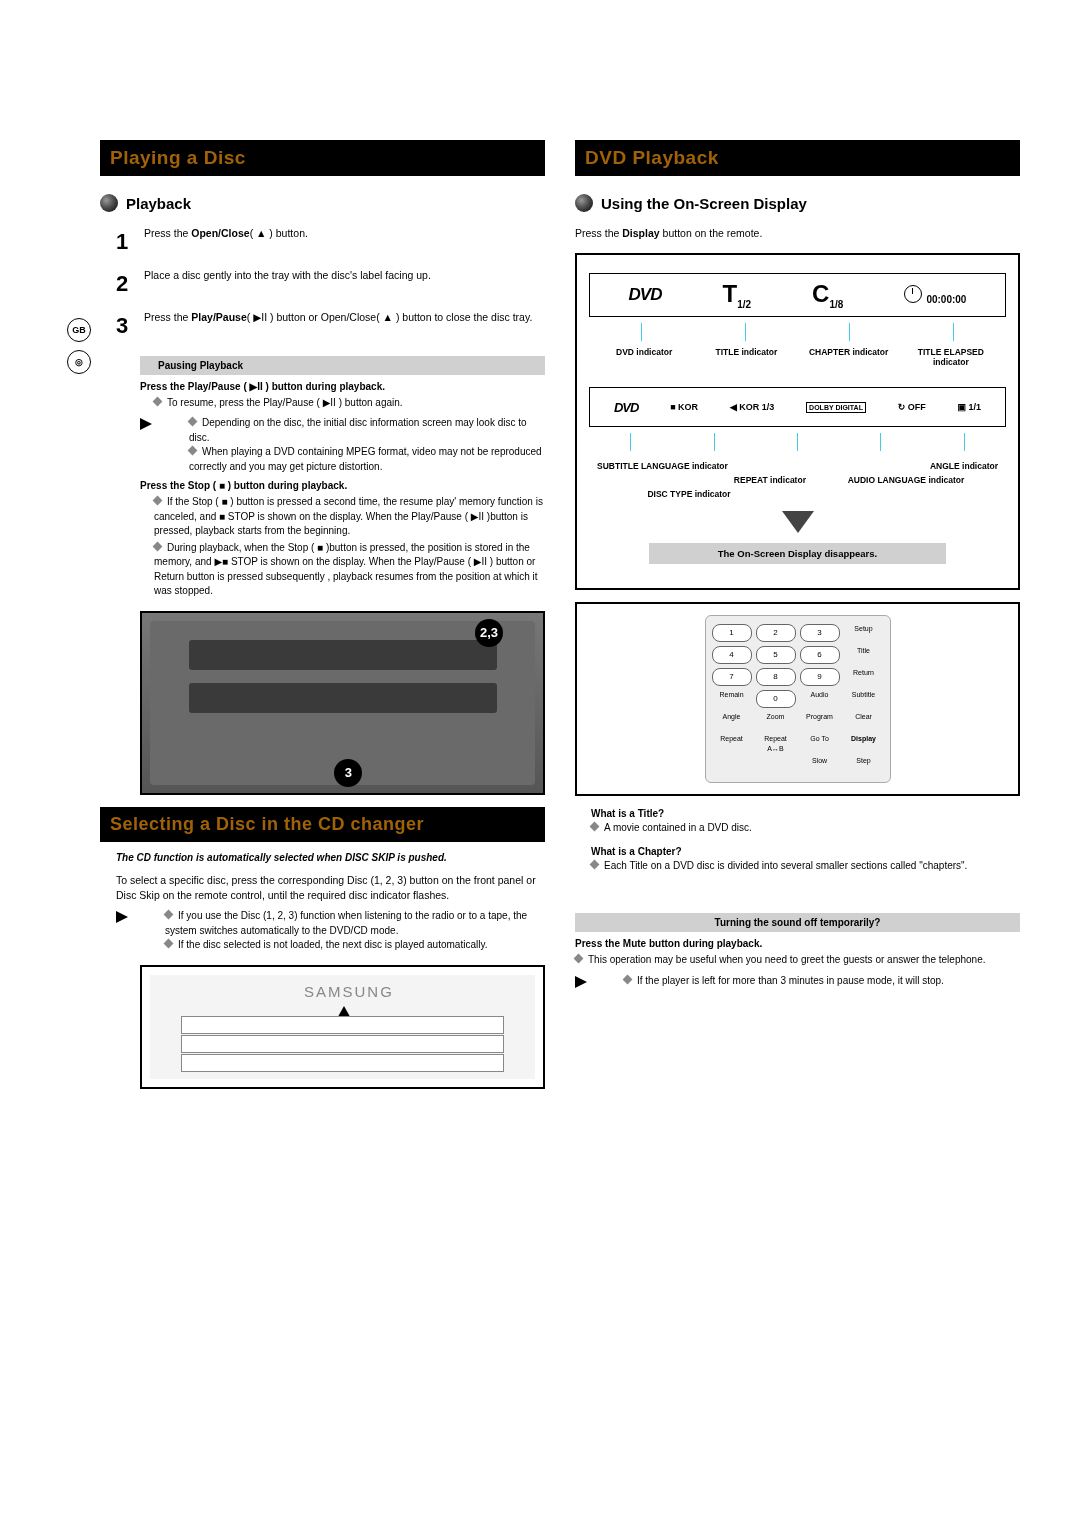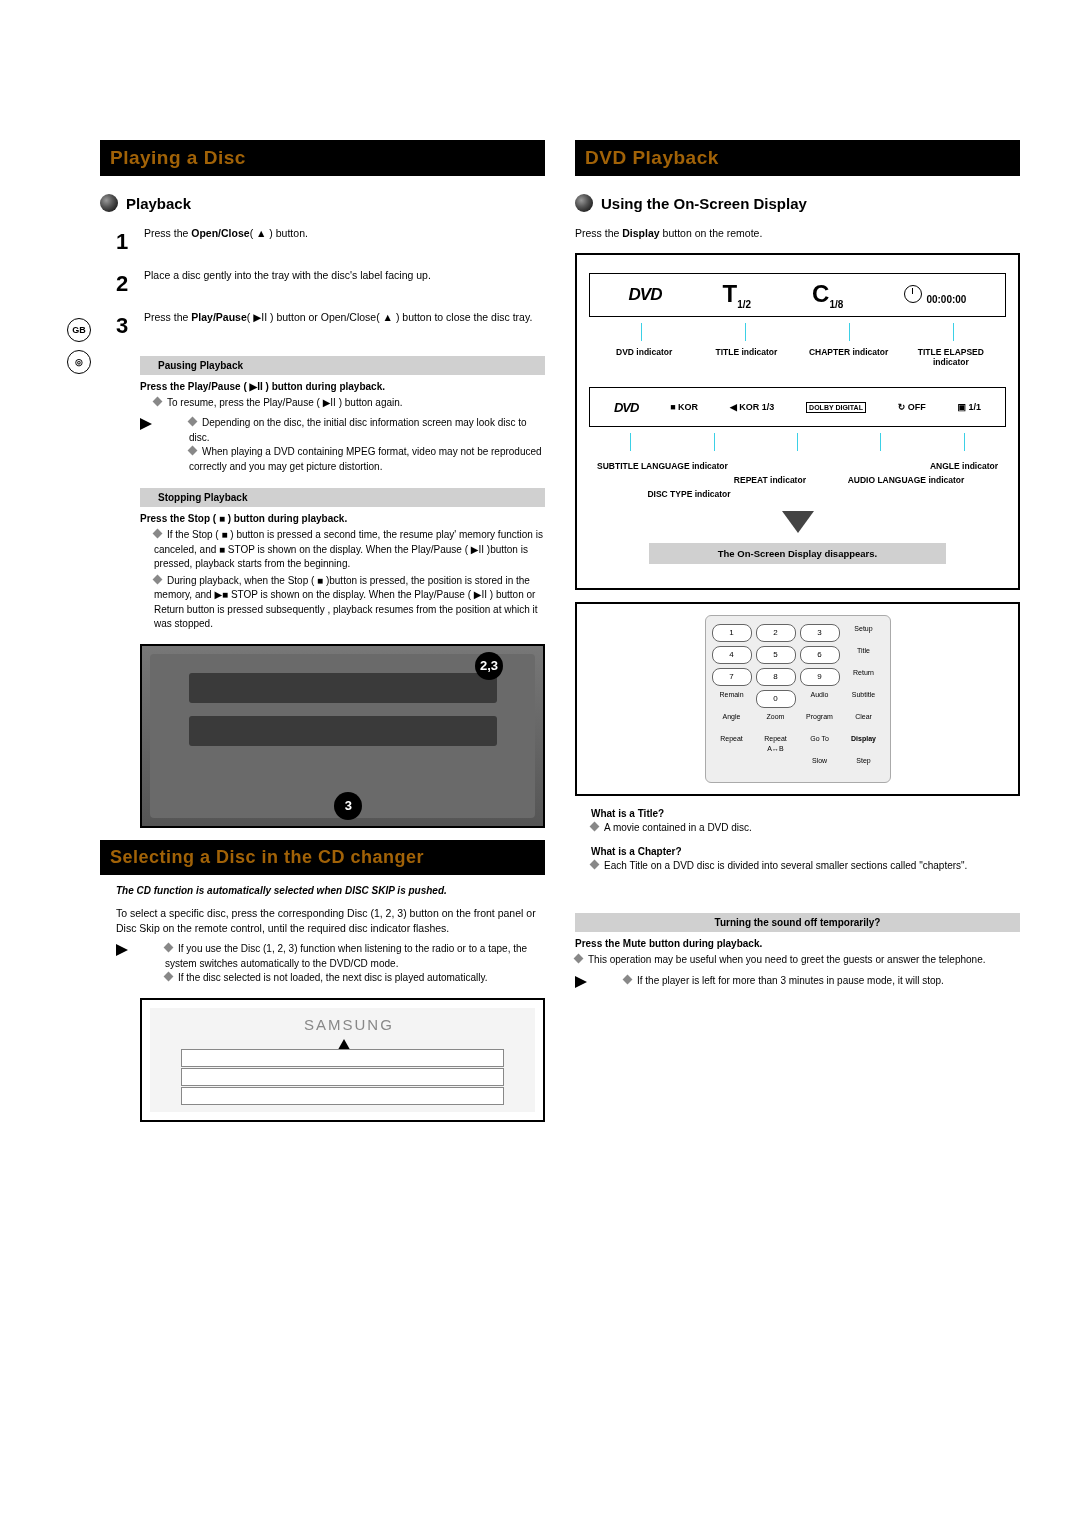--- a/index.html
+++ b/index.html
@@ -203,21 +203,20 @@
     </div>
 
     <div class="gray-title">Pausing Playback</div>
     <div class="bold-line">Press the Play/Pause ( ▶II ) button during playback.</div>
     <div class="body-text"><span class="dia"></span><span>To resume, press the Play/Pause ( ▶II ) button again.</span></div>
     <div class="tri-wrap">
           <span class="tri"></span>
           <div class="tc"><span class="dia"></span><span>Depending on the disc, the initial disc information screen may look disc to disc.</span><br><span class="dia"></span><span>When playing a DVD containing MPEG format, video may not be reproduced correctly and you may get picture distortion.</span></div>
         </div>
 
-    <div class="gray-title">Stopping Playback</div>
     <div class="bold-line">Press the Stop ( ■ ) button during playback.</div>
     <div class="body-text"><span class="dia"></span><span>If the Stop ( ■ ) button is pressed a second time, the resume play' memory function is canceled, and ■ STOP is shown on the display. When the Play/Pause ( ▶II )button is pressed, playback starts from the beginning.</span></div>
     <div class="body-text"><span class="dia"></span><span>During playback, when the Stop ( ■ )button is pressed, the position is stored in the memory, and ▶■ STOP is shown on the display. When the Play/Pause ( ▶II ) button or Return button is pressed subsequently , playback resumes from the position at which it was stopped.</span></div>
 
     <div class="img-box">
       <div class="stereo-draw"></div>
       <div class="callout" style="top:6px;right:40px;">2,3</div>
       <div class="callout" style="bottom:6px;left:48%;">3</div>
     </div>
 

